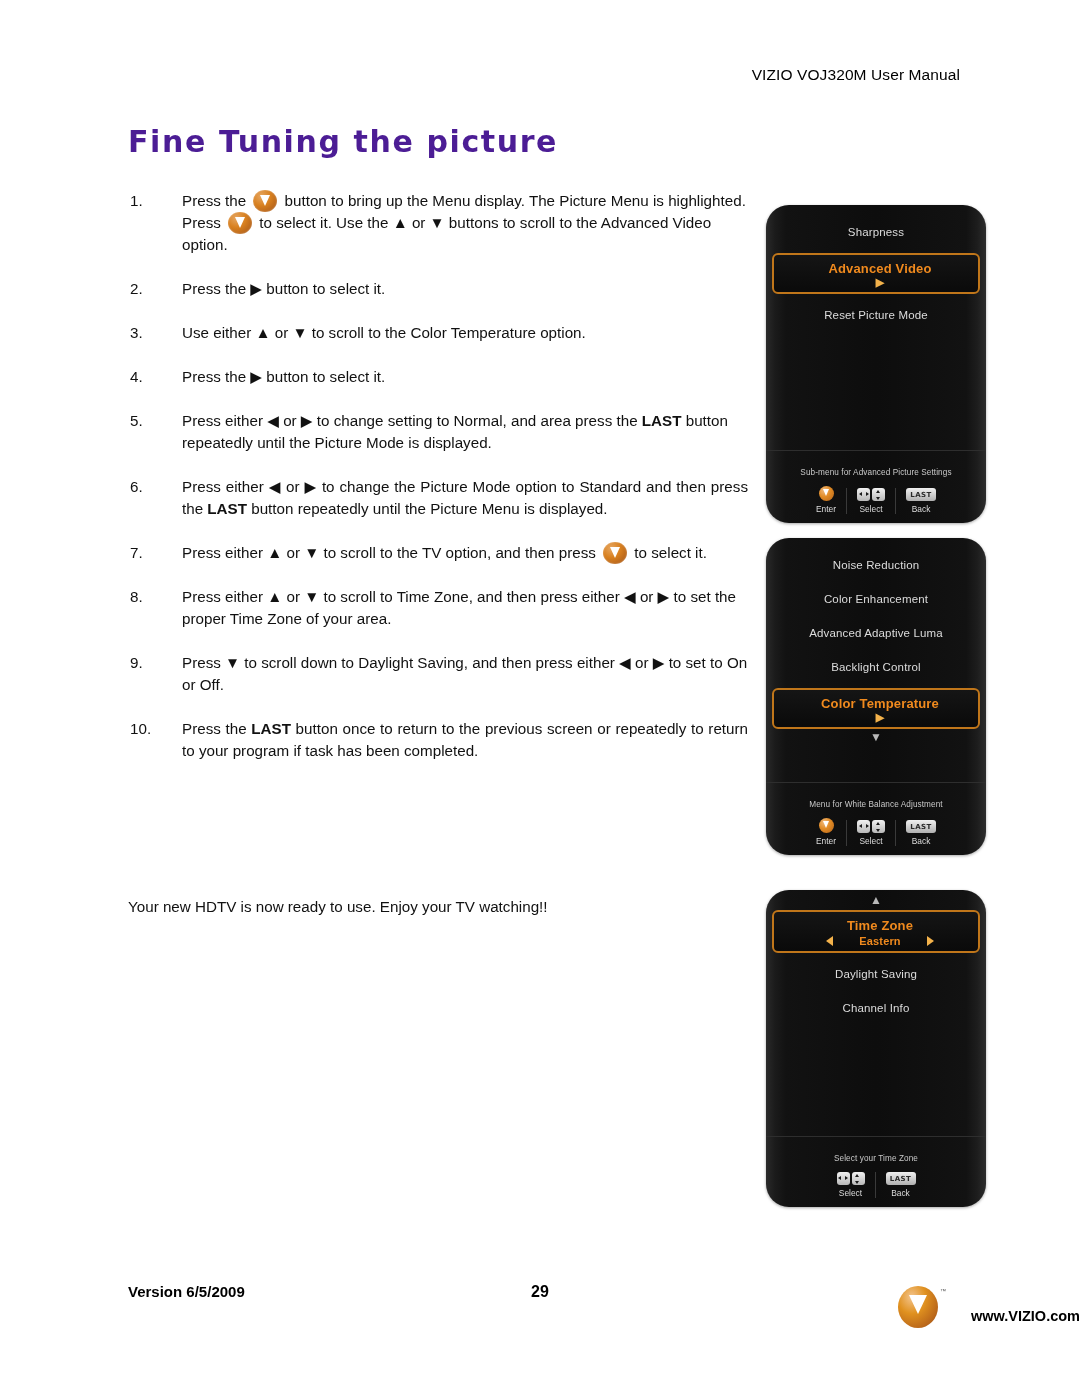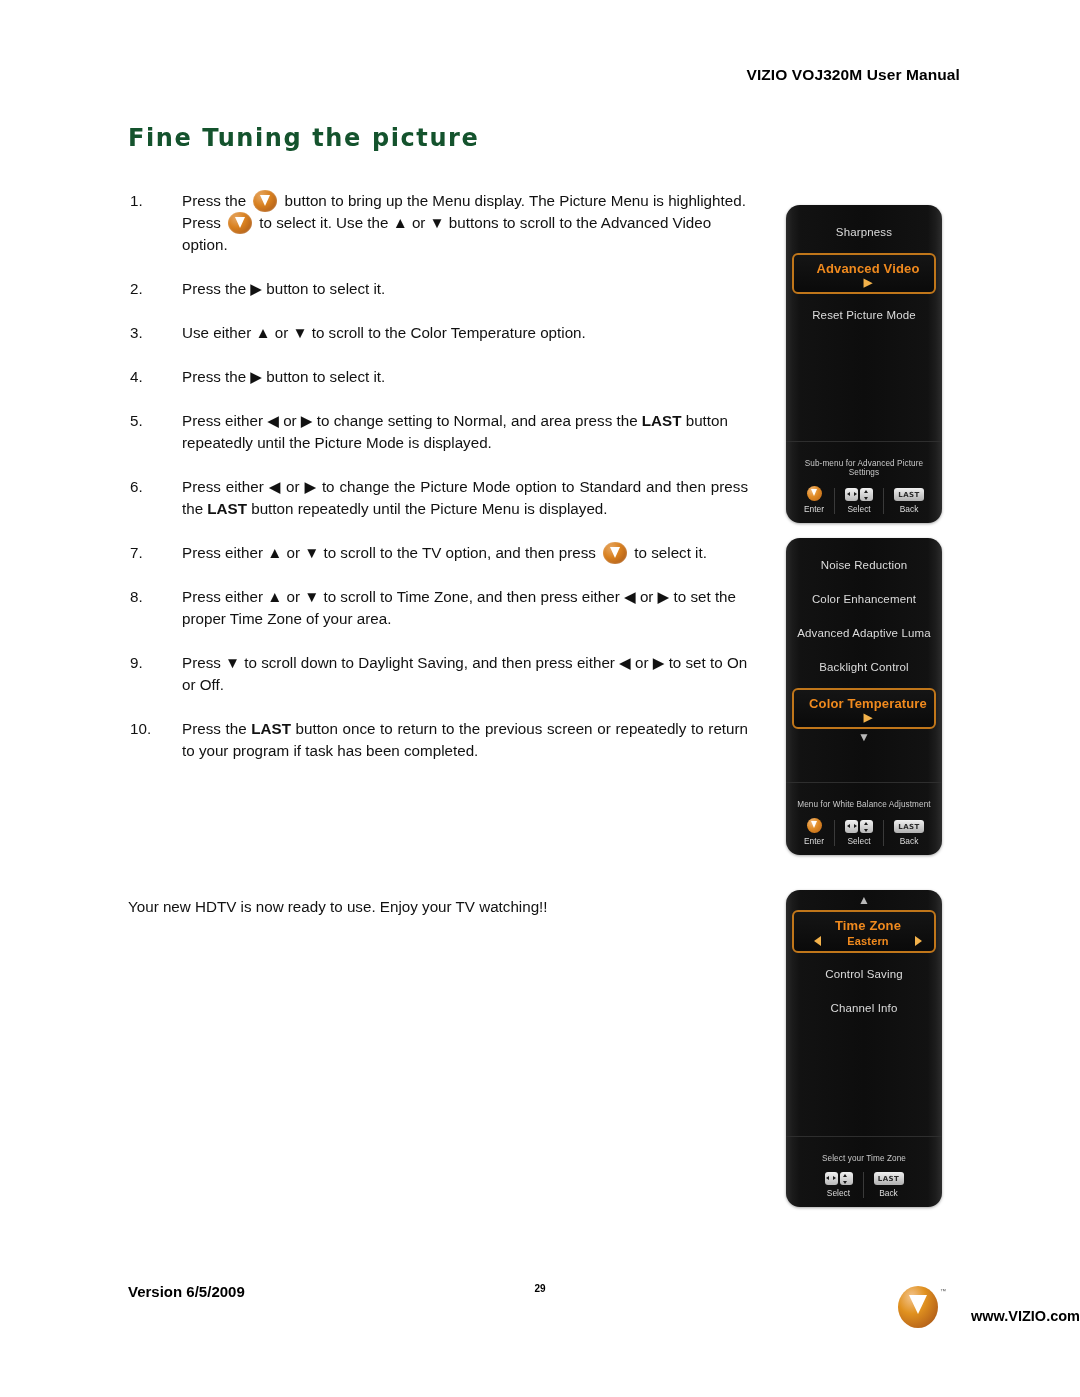--- a/index.html
+++ b/index.html
@@ -15,34 +15,34 @@
     color: #000000;
     overflow: hidden;
   }
 
   
   .page-header {
     position: absolute;
     top: 66px;
     right: 120px;
     font-size: 15.5px;
-    font-weight: bold;
+    font-weight: normal;
     letter-spacing: 0.1px;
     color: #000;
     white-space: nowrap;
   }
 
   
   .section-title {
     position: absolute;
     left: 128px;
     top: 124px;
-    font-size: 24px;
-    font-weight: bold;
-    color: #14532d;
+    font-size: 30px;
+    font-weight: bold;
+    color: #4c1d95;
     letter-spacing: 1.6px;
     font-family: "DejaVu Sans", sans-serif;
     white-space: nowrap;
     text-align: center;
   }
 
   
   .instructions {
     position: absolute;
     left: 128px;
@@ -103,29 +103,28 @@
     top: 898px;
     font-size: 15.2px;
     color: #111;
     white-space: nowrap;
   }
 
   
   .osd {
     position: absolute;
     left: 766px;
-    width: 156px;
-    border-radius: 14px;
+    width: 220px;
+    border-radius: 23px;
     background:
       linear-gradient(to right, #2a2a2a 0%, #1b1b1b 4%, #121212 9%, #0d0d0d 50%, #121212 91%, #1d1d1d 96%, #2d2d2d 100%),
       #111;
     box-shadow: 0 1px 3px rgba(0,0,0,0.35);
     overflow: hidden;
     color: #e9e9e9;
-    margin-left: 20px;
   }
   .osd-body {
     position: relative;
     padding-top: 10px;
   }
   .osd-item {
     text-align: center;
     font-size: 11.5px;
     color: #dcdcdc;
     padding: 11px 6px;
@@ -261,21 +260,21 @@
     top: 1283px;
     font-size: 15px;
     font-weight: bold;
     color: #000;
   }
   .footer-page {
     position: absolute;
     left: 0; right: 0;
     top: 1283px;
     text-align: center;
-    font-size: 10px;
+    font-size: 16px;
     font-weight: bold;
   }
   .footer-site {
     position: absolute;
     left: 0; right: 0;
     top: 1308px;
     text-align: right;
     font-size: 14.5px;
     font-weight: bold;
   }
@@ -449,21 +448,21 @@
         <div class="scroll-ind top">▲</div>
         <div class="osd-item hl">
           <div>Time Zone</div>
           <div class="val-row">
             <span class="arrow-l"></span>
             <span class="val">Eastern</span>
             <span class="arrow-r"></span>
           </div>
         </div>
         <div class="osd-item">
-          <div>Control Saving</div>
+          <div>Daylight Saving</div>
         </div>
         <div class="osd-item">
           <div>Channel Info</div>
         </div>
       </div>
       <div class="osd-spacer" style="flex: 1 1 auto;"></div>
       <div class="osd-hint">Select your Time Zone</div>
       <div class="osd-keys">
         <div class="key-group">
           <div class="pads">

